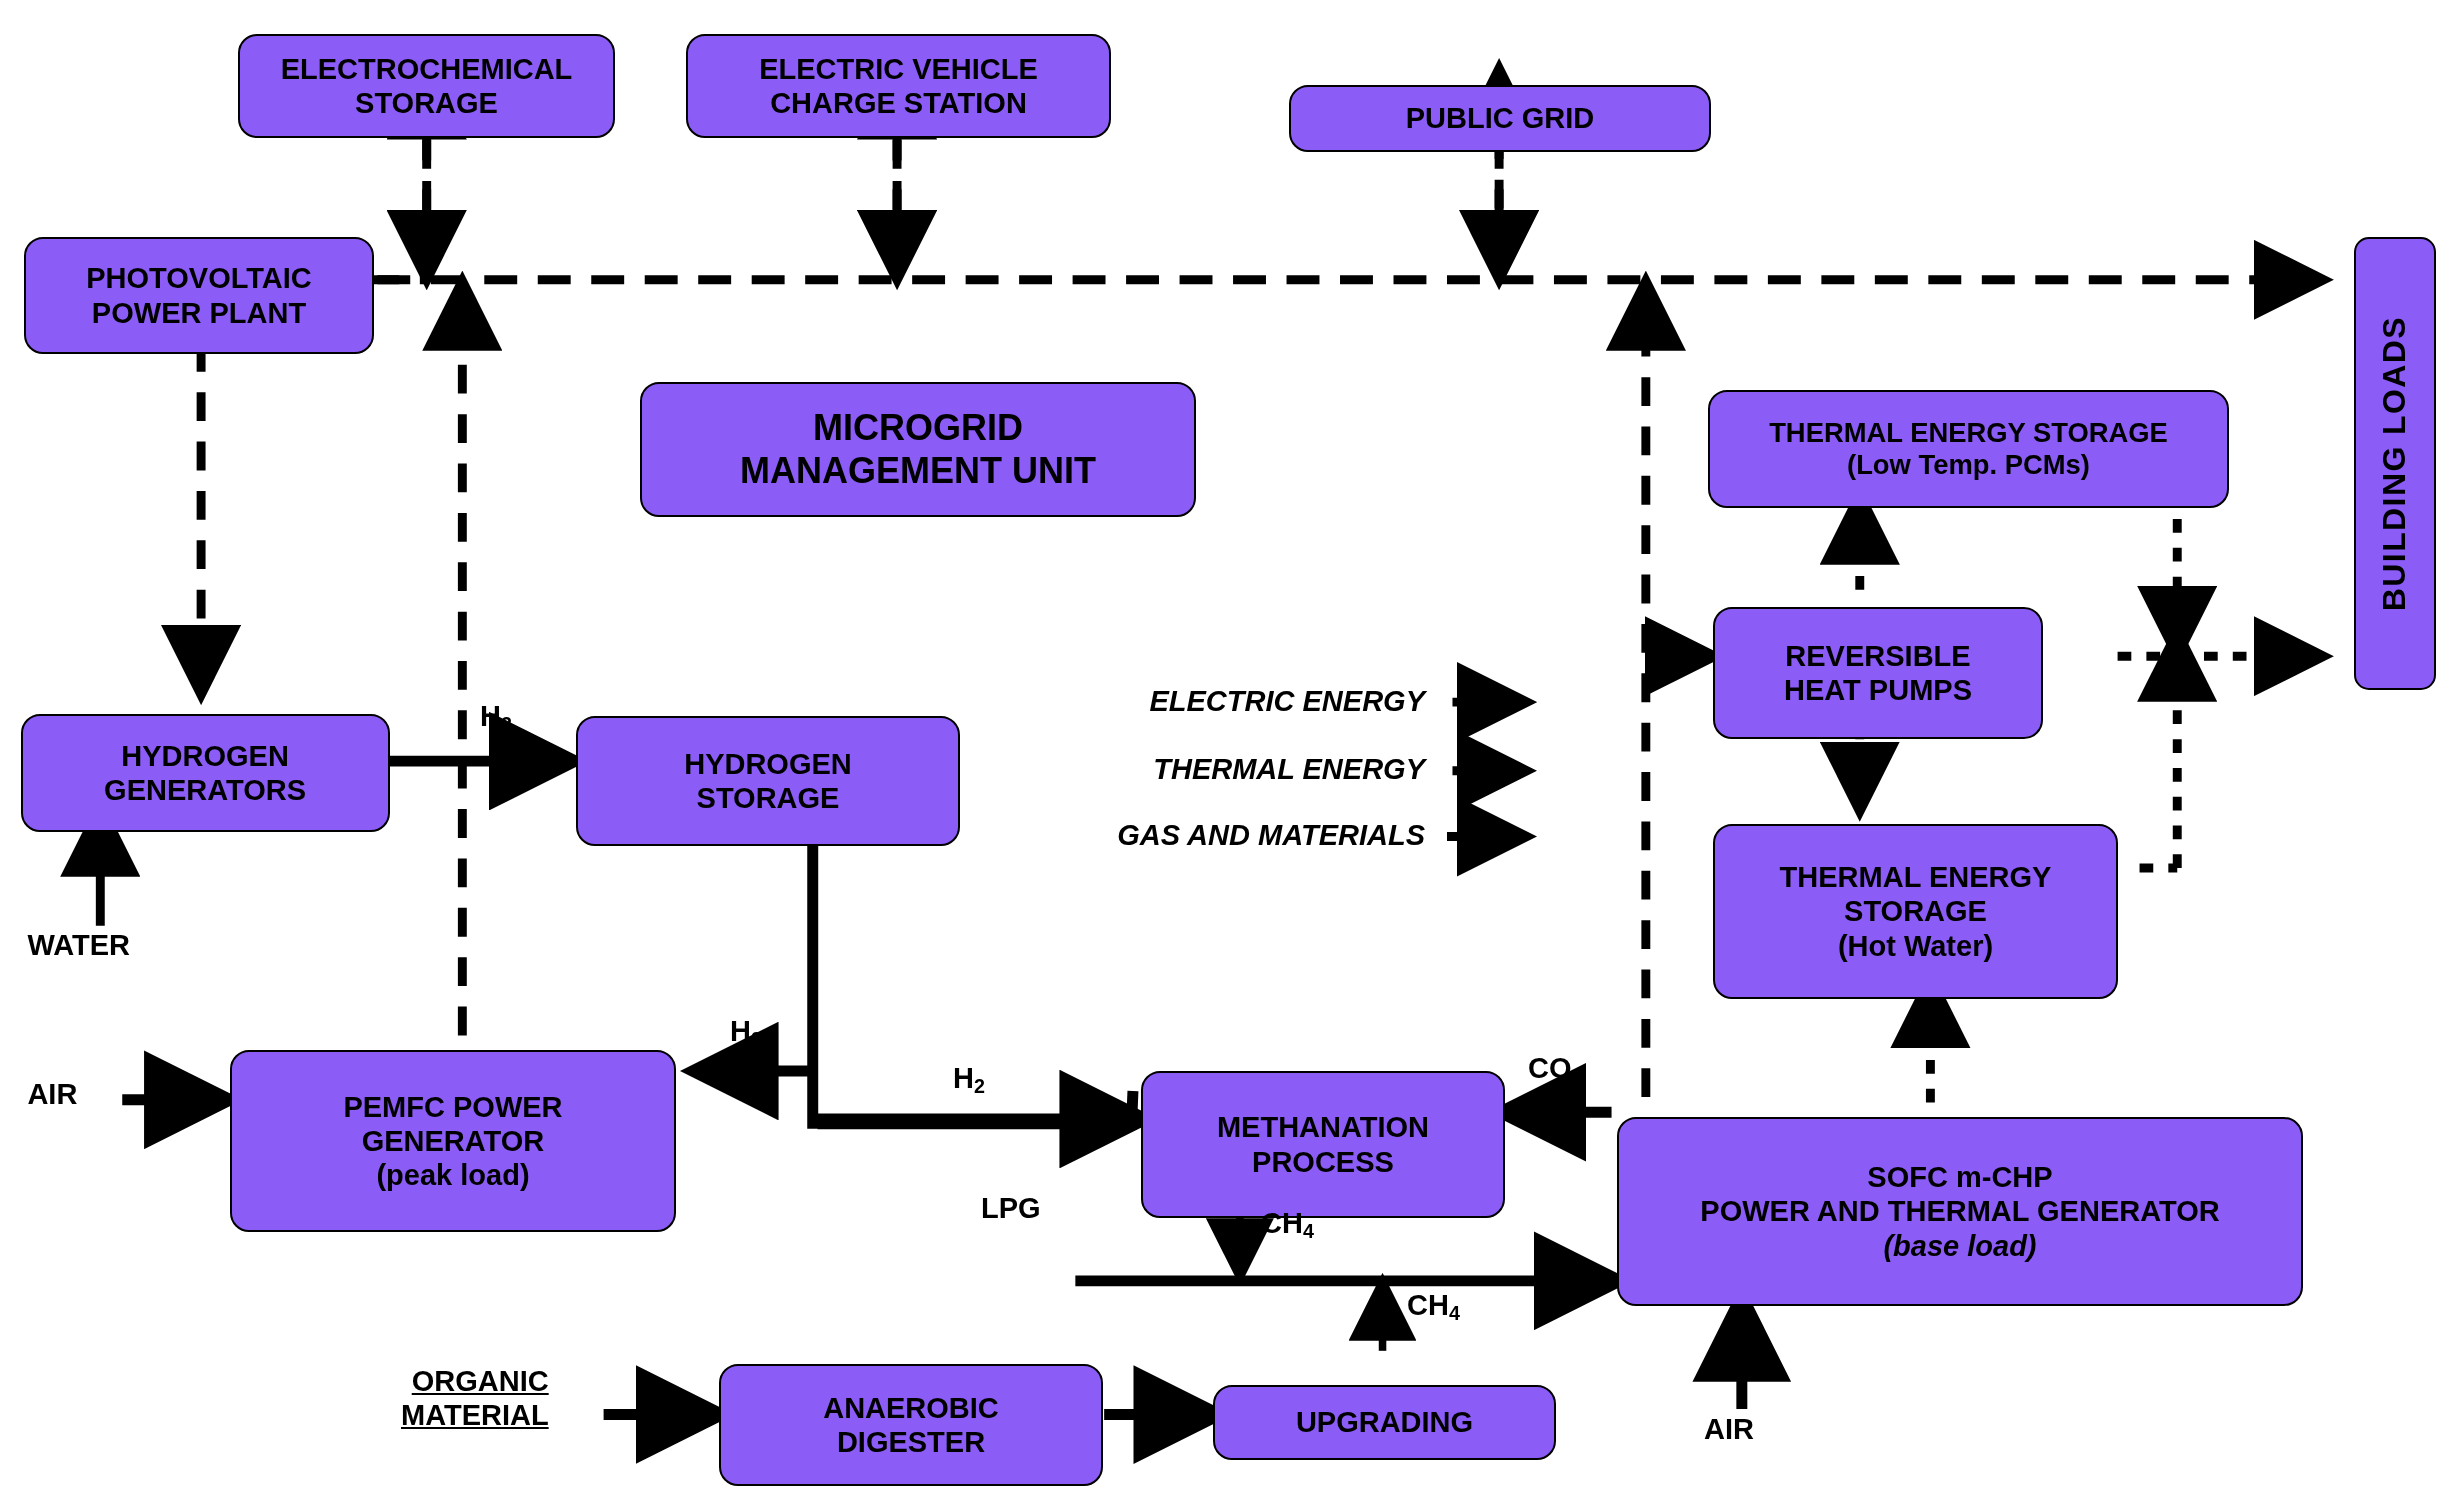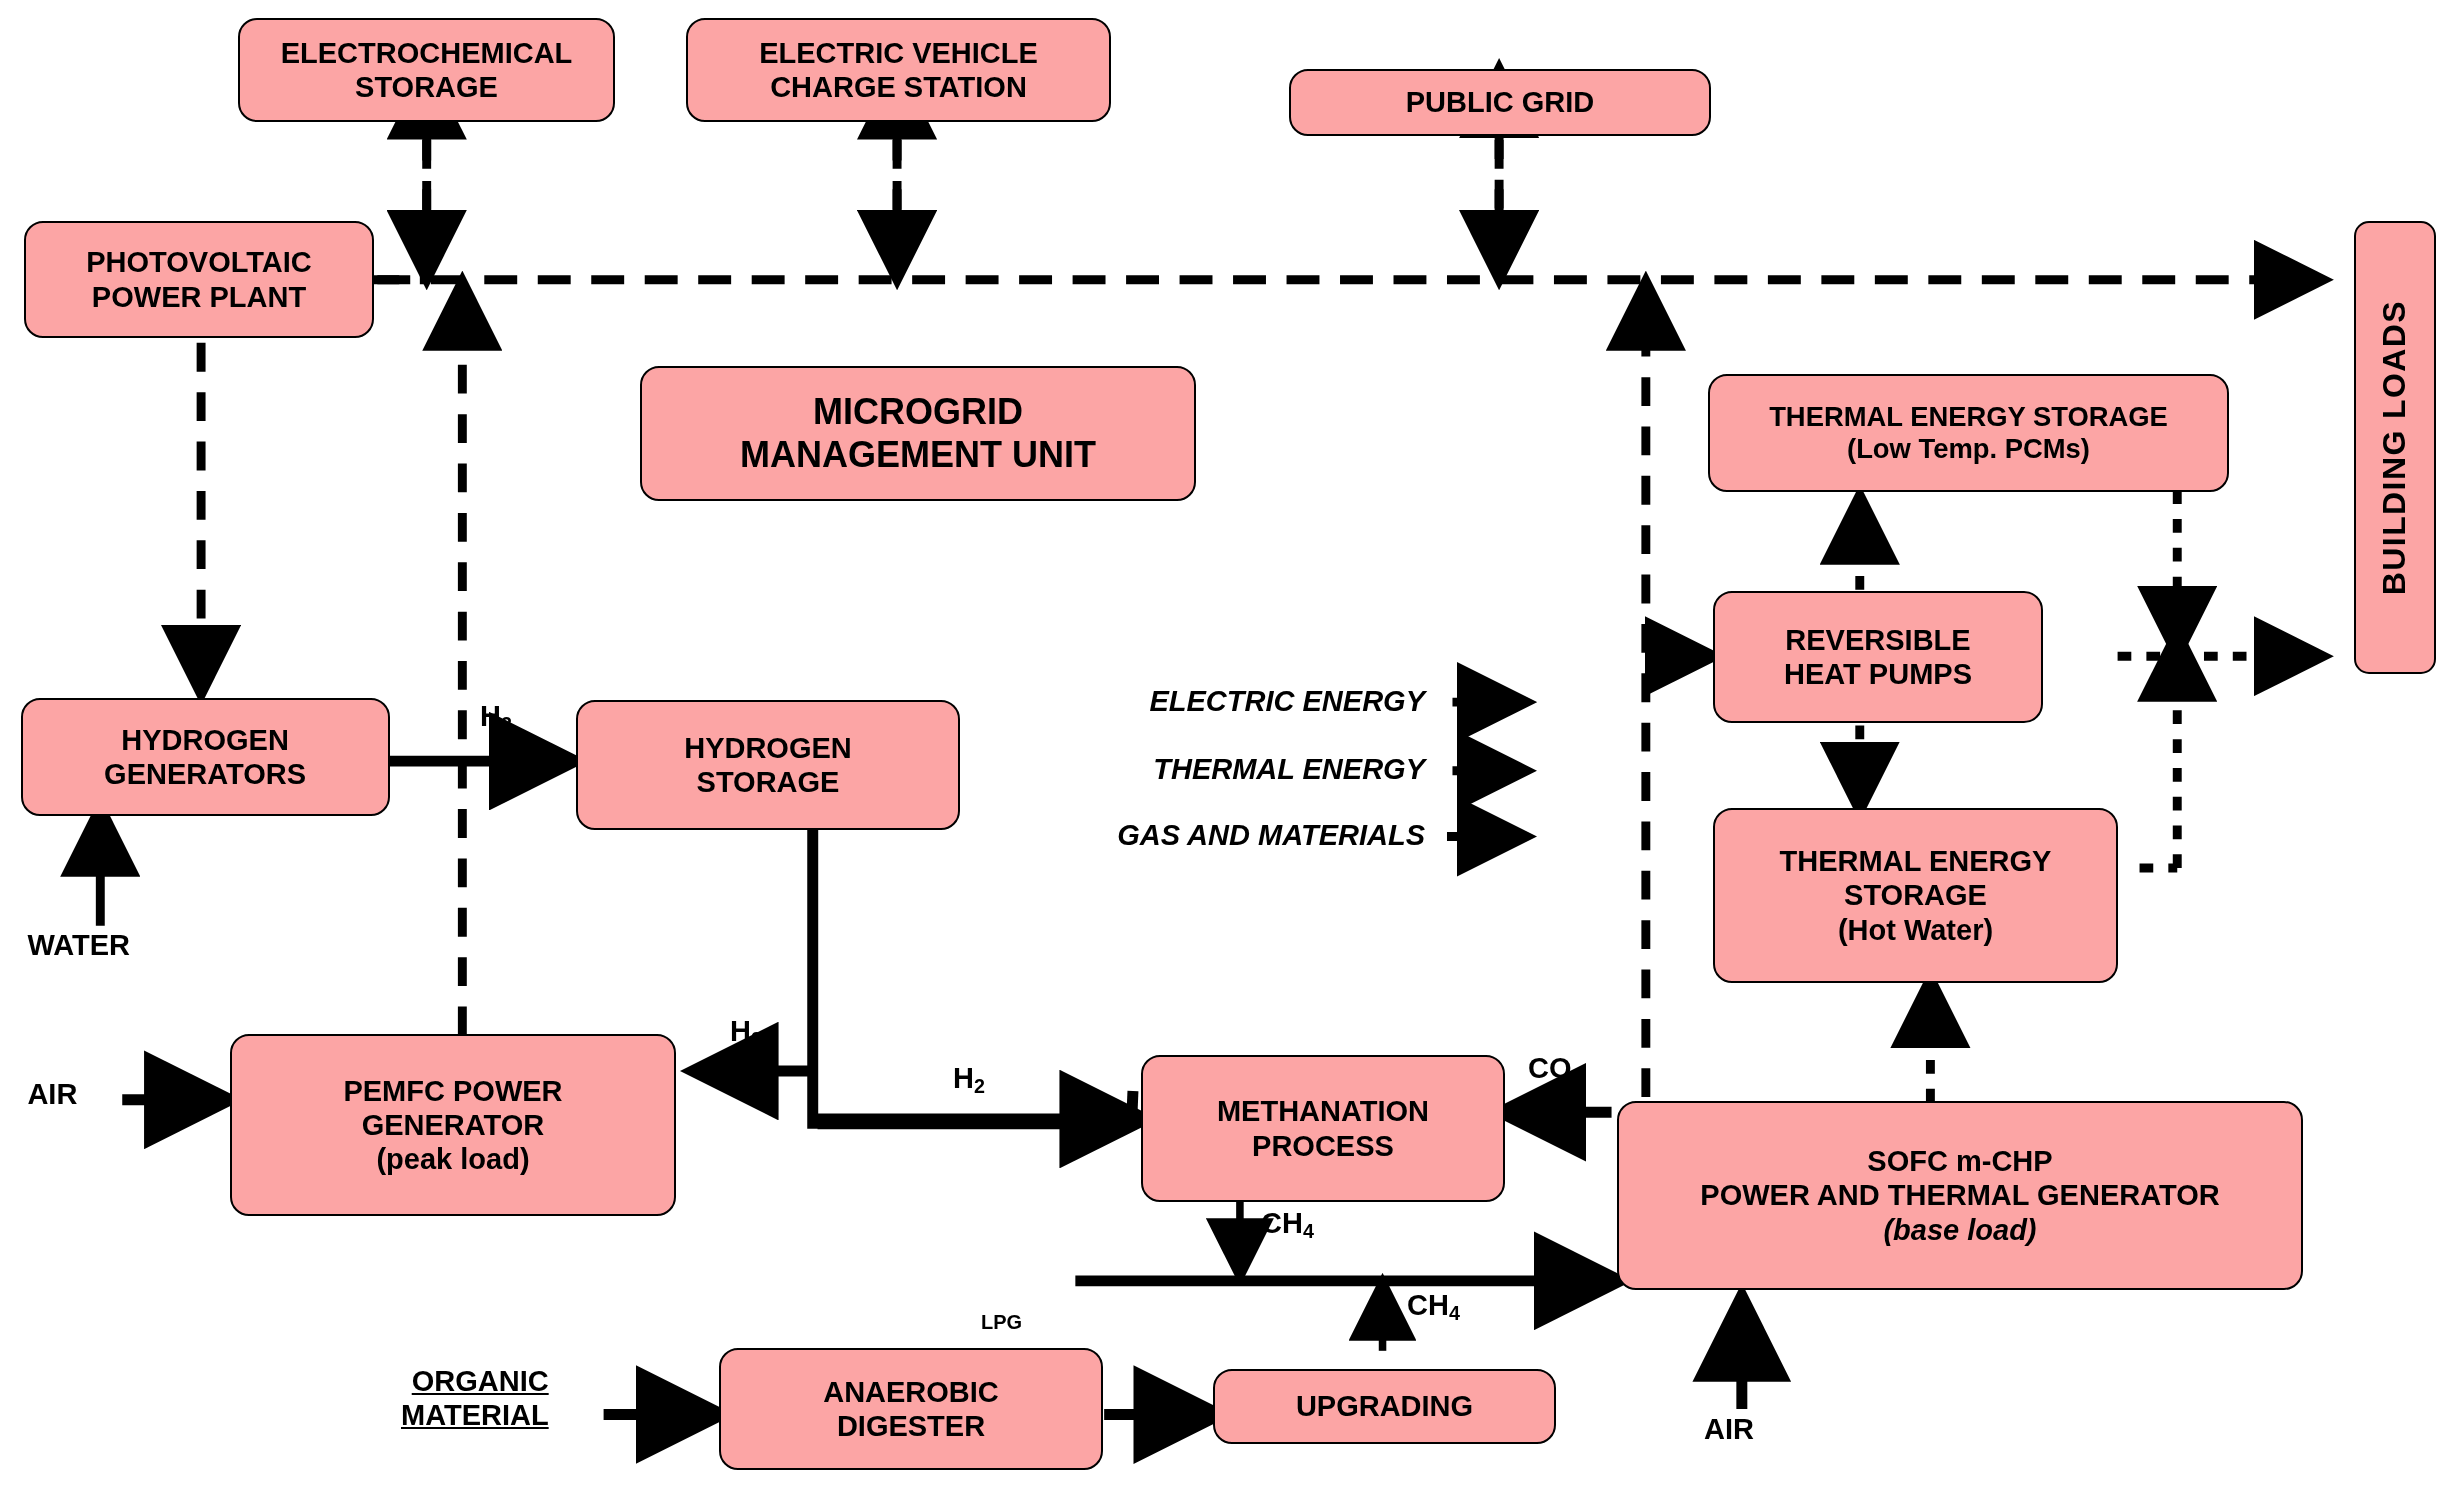--- a/index.html
+++ b/index.html
@@ -4,29 +4,30 @@
 <style>
   html,body{margin:0;padding:0;background:#ffffff;}
   body{font-family:"Liberation Sans", sans-serif;}
   #stage{position:relative;width:2462px;height:1490px;background:#fff;overflow:hidden;}
   svg#wires{position:absolute;left:0;top:0;width:2462px;height:1490px;}
   .node{
     position:absolute;
     box-sizing:border-box;
     border:2.1px solid #000;
     border-radius:19px;
-    background:#fca5a5;
+    background:#8b5cf6;
     display:flex;
     align-items:center;
     justify-content:center;
     text-align:center;
     font-weight:700;
     color:#000;
     line-height:1.18;
     padding:4.1px 6.9px;
+    margin-top:16px;
   }
   .node .ttl{display:block;}
   .node .sub{display:block;font-weight:700;}
   .node.italic-sub .sub{font-style:italic;}
   .vert-node{
     writing-mode:vertical-rl;
     transform:rotate(180deg);
     letter-spacing:1.4px;
   }
   .free-label{
@@ -304,21 +305,21 @@
 
   <div class="free-label" style="left:27.4px; top:1078px; font-size:29px;">AIR</div>
 
   <div class="free-label" style="left:1704px; top:1413px; font-size:29px;">AIR</div>
 
   <div class="free-label two" style="left:401px; top:1364px; font-size:29px;text-decoration:underline;">
     <span>ORGANIC</span><br>
     <span>MATERIAL</span>
   </div>
 
-  <div class="free-label" style="left:981px; top:1311px; font-size:20px;">LPG</div>
+  <div class="free-label" style="left:981px; top:1192px; font-size:29px;">LPG</div>
 
   <div class="free-label" style="left:480px; top:700px; font-size:29px;">H<sub>2</sub></div>
 
   <div class="free-label" style="left:730px; top:1015px; font-size:29px;">H<sub>2</sub></div>
 
   <div class="free-label" style="left:953px; top:1062px; font-size:29px;">H<sub>2</sub></div>
 
   <div class="free-label" style="left:1528px; top:1052px; font-size:29px;">CO<sub>2</sub></div>
 
   <div class="free-label" style="left:1261px; top:1207px; font-size:29px;">CH<sub>4</sub></div>

